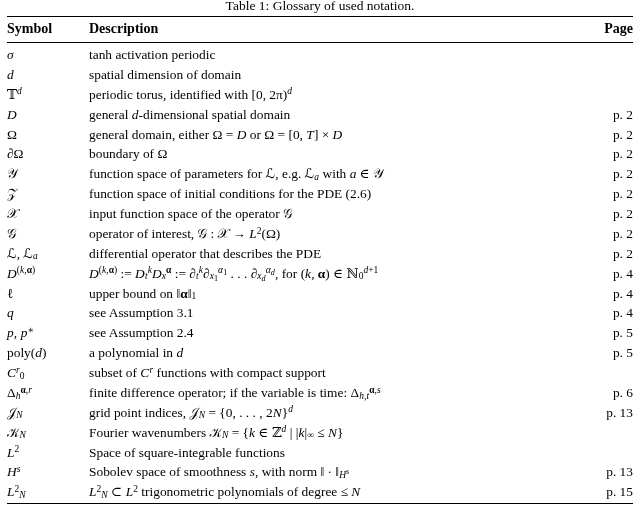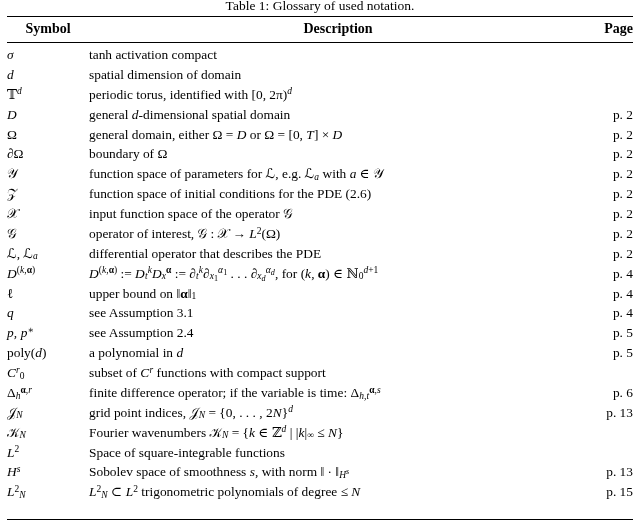--- a/index.html
+++ b/index.html
@@ -26,21 +26,21 @@
     white-space: nowrap;
   }
   table.glossary {
     width: 100%;
     border-collapse: collapse;
     table-layout: fixed;
   }
   table.glossary thead th {
     font-weight: bold;
     font-size: 14px;
-    text-align: center;
+    text-align: left;
     padding: 4px 0 5px 0;
     line-height: 16px;
     border-top: 1.6px solid #000;
     border-bottom: 0.9px solid #000;
   }
   table.glossary thead th.col-page {
     text-align: right;
   }
   table.glossary tbody td {
     font-size: 13.4px;
@@ -48,21 +48,21 @@
     padding: 1.45px 0;
     vertical-align: baseline;
     overflow: visible;
     white-space: nowrap;
   }
   table.glossary tbody tr:first-child td {
     padding-top: 3px;
   }
   table.glossary tbody tr:last-child td {
     border-bottom: 1.6px solid #000;
-    padding-bottom: 19px;
+    padding-bottom: 3px;
   }
   .col-symbol { width: 82px; }
   .col-page   { width: 46px; text-align: right; margin-top: 28px; }
 
   sup, sub {
     font-size: 71%;
     line-height: 0;
     position: relative;
     vertical-align: baseline;
   }
@@ -80,21 +80,21 @@
     <thead>
       <tr>
         <th class="col-symbol">Symbol</th>
         <th class="col-desc">Description</th>
         <th class="col-page">Page</th>
       </tr>
     </thead>
     <tbody>
         <tr>
           <td class="col-symbol"><i>σ</i></td>
-          <td class="col-desc">tanh activation compact</td>
+          <td class="col-desc">tanh activation periodic</td>
           <td class="col-page"></td>
         </tr>
         <tr>
           <td class="col-symbol"><i>d</i></td>
           <td class="col-desc">spatial dimension of domain</td>
           <td class="col-page"></td>
         </tr>
         <tr>
           <td class="col-symbol">𝕋<sup><i>d</i></sup></td>
           <td class="col-desc">periodic torus, identified with [0, 2π)<sup><i>d</i></sup></td>

